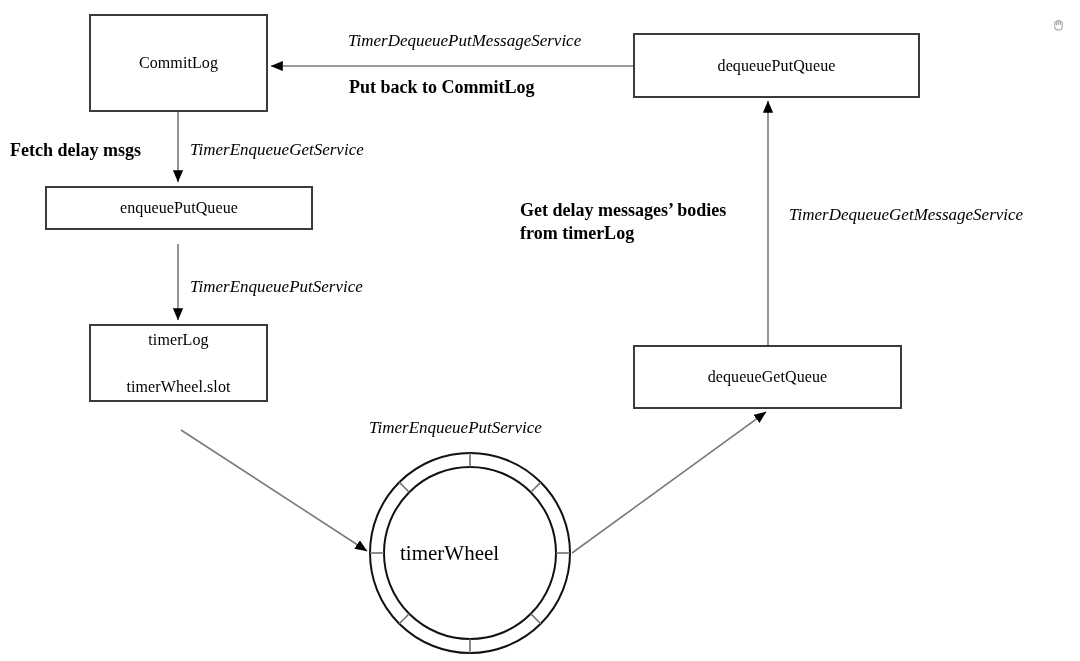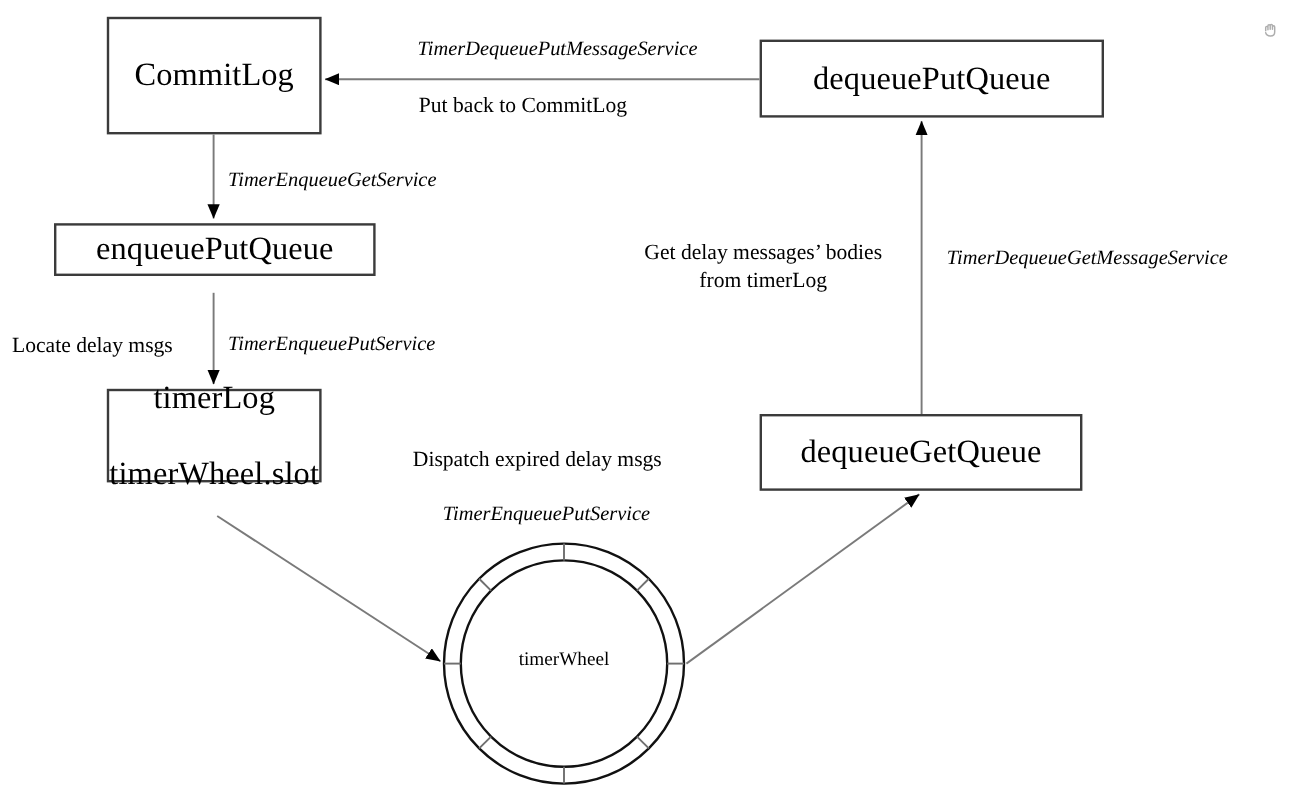--- a/index.html
+++ b/index.html
@@ -37,50 +37,49 @@
     border: 2px solid #3b3b3b;
     background: #ffffff;
     display: flex;
     flex-direction: column;
     align-items: center;
     justify-content: center;
     text-align: center;
     line-height: 1.45;
   }
   .node-label {
-    font-size: 27px;
+    font-size: 16px;
     font-weight: normal;
     letter-spacing: 0.1px;
     white-space: nowrap;
   }
   .node-label.second {
     margin-top: 24px;
   }
   .edge-label {
     position: absolute;
     white-space: nowrap;
     line-height: 1.25;
   }
   .edge-label.bold {
-    font-weight: normal;
+    font-weight: bold;
     font-size: 18px;
   }
   .edge-label.italic {
     font-style: italic;
     font-size: 17px;
     font-weight: normal;
   }
   .edge-label.center {
-    text-align: center;
   }
   .wheel-label {
     position: absolute;
-    font-size: 16px;
+    font-size: 21px;
     white-space: nowrap;
-    text-align: center;
+    text-align: left;
   }
   .cursor-glyph {
     position: absolute;
     width: 15px;
     height: 15px;
     opacity: 0.55;
   }
 </style>
 </head>
 <body>
@@ -153,26 +152,25 @@
   <div class="node-box" style="left:633px; top:33px; width:287px; height:65px;">
     <div class="node-label">dequeuePutQueue</div>
   </div>
 
   <div class="node-box" style="left:633px; top:345px; width:269px; height:64px;">
     <div class="node-label">dequeueGetQueue</div>
   </div>
 
   <div class="wheel-label" style="left:400px; top:541px; width:140px;">timerWheel</div>
 
+  <div class="edge-label bold" style="left:10px; top:139px;">Fetch delay msgs</div>
   <div class="edge-label italic" style="left:190px; top:139px;">TimerEnqueueGetService</div>
 
-  <div class="edge-label bold" style="left:10px; top:276px;">Locate delay msgs</div>
   <div class="edge-label italic" style="left:190px; top:276px;">TimerEnqueuePutService</div>
 
-  <div class="edge-label bold" style="left:344px; top:371px;">Dispatch expired delay msgs</div>
   <div class="edge-label italic" style="left:369px; top:417px;">TimerEnqueuePutService</div>
 
   <div class="edge-label bold center" style="left:520px; top:199px; width:232px;">
     <span>Get delay messages’ bodies</span><br>
     <span>from timerLog</span>
   </div>
   <div class="edge-label italic" style="left:789px; top:204px;">TimerDequeueGetMessageService</div>
 
   <div class="edge-label italic" style="left:332px; top:30px;margin-left:16px;">TimerDequeuePutMessageService</div>
   <div class="edge-label bold" style="left:349px; top:76px;">Put back to CommitLog</div>

